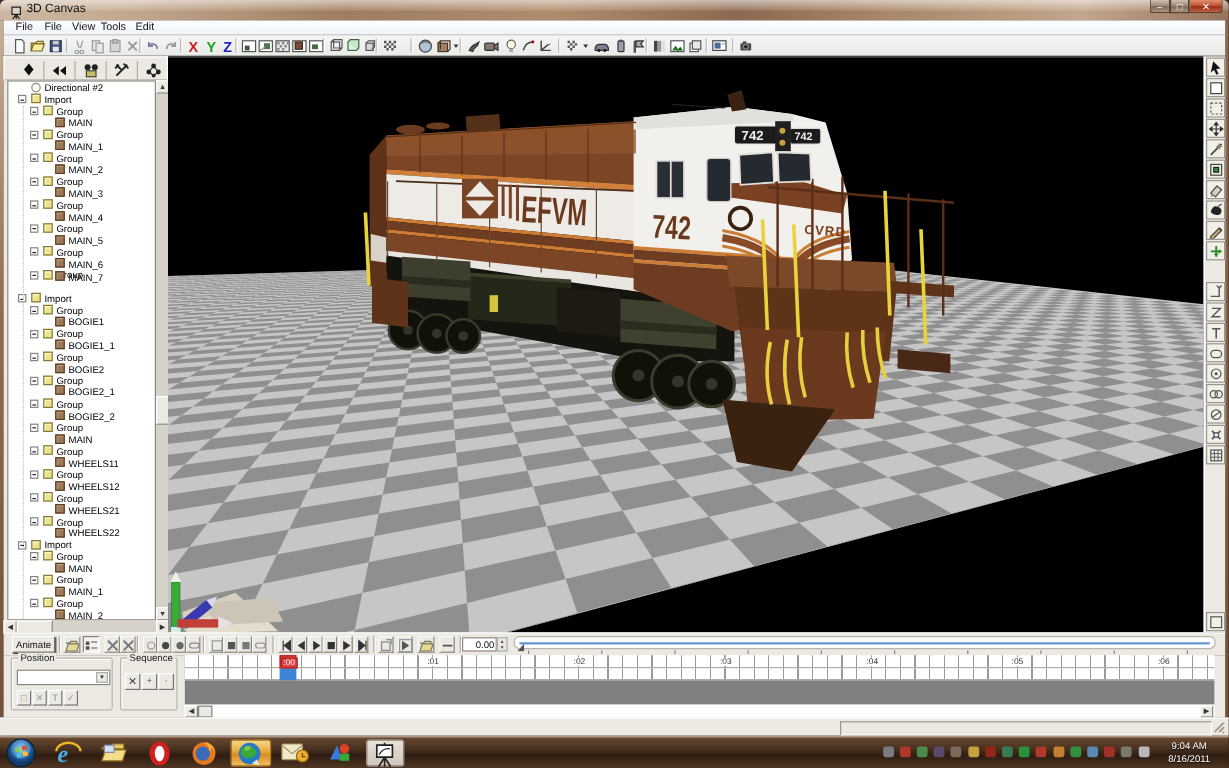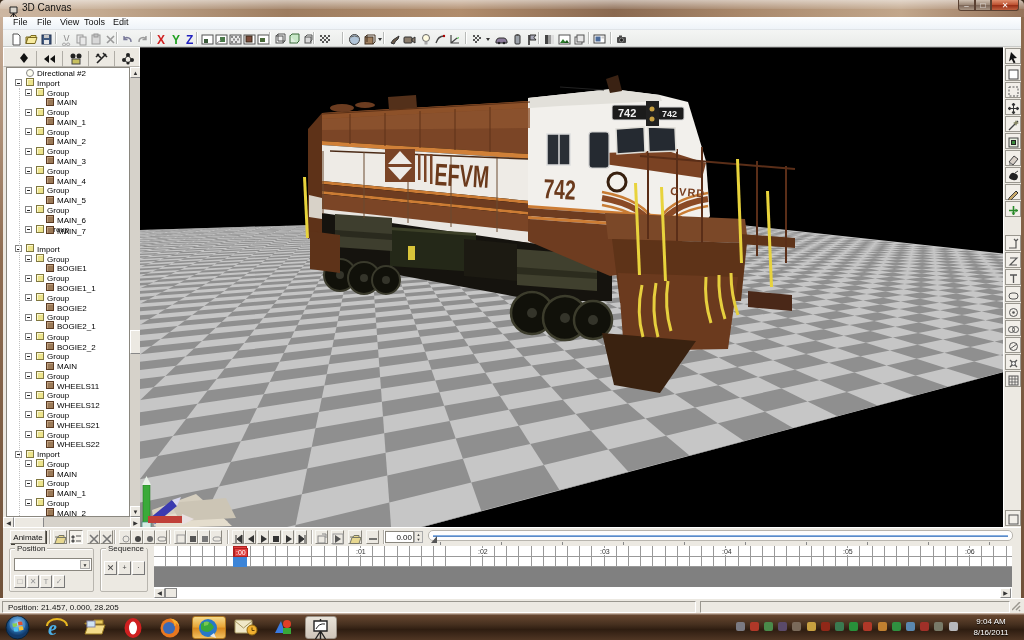--- a/index.html
+++ b/index.html
@@ -2460,21 +2460,20 @@
       <span class="tlb" style="left:810px">:06</span>
 <div id="gray"></div>
       <div id="ghs">
         <span class="gar" style="left:0">◀</span>
         <span style="position:absolute;left:11px;top:0;width:12px;height:10px;background:#ece9e2;border:1px solid #888"></span>
         <span class="gar" style="left:846px">▶</span>
       </div>
     </div>
 </div>
 <div id="sbar">
-    <span class="c1">Position: 21.457, 0.000, 28.205</span>
     <span class="c2"></span>
     <svg style="position:absolute;left:1012px;top:3px" width="10" height="10">
       <path d="M8,0 l-8,8 M8,4 l-4,4 M8,8 l-1,1" stroke="#9a978f" stroke-width="1.5"></path>
     </svg>
   </div>
 <div id="task">
     <span class="orb"><svg width="25" height="25" viewBox="0 0 25 25">
         <defs>
           <radialGradient id="og" cx="0.5" cy="0.35">
             <stop offset="0" stop-color="#9ad4f8"></stop>

